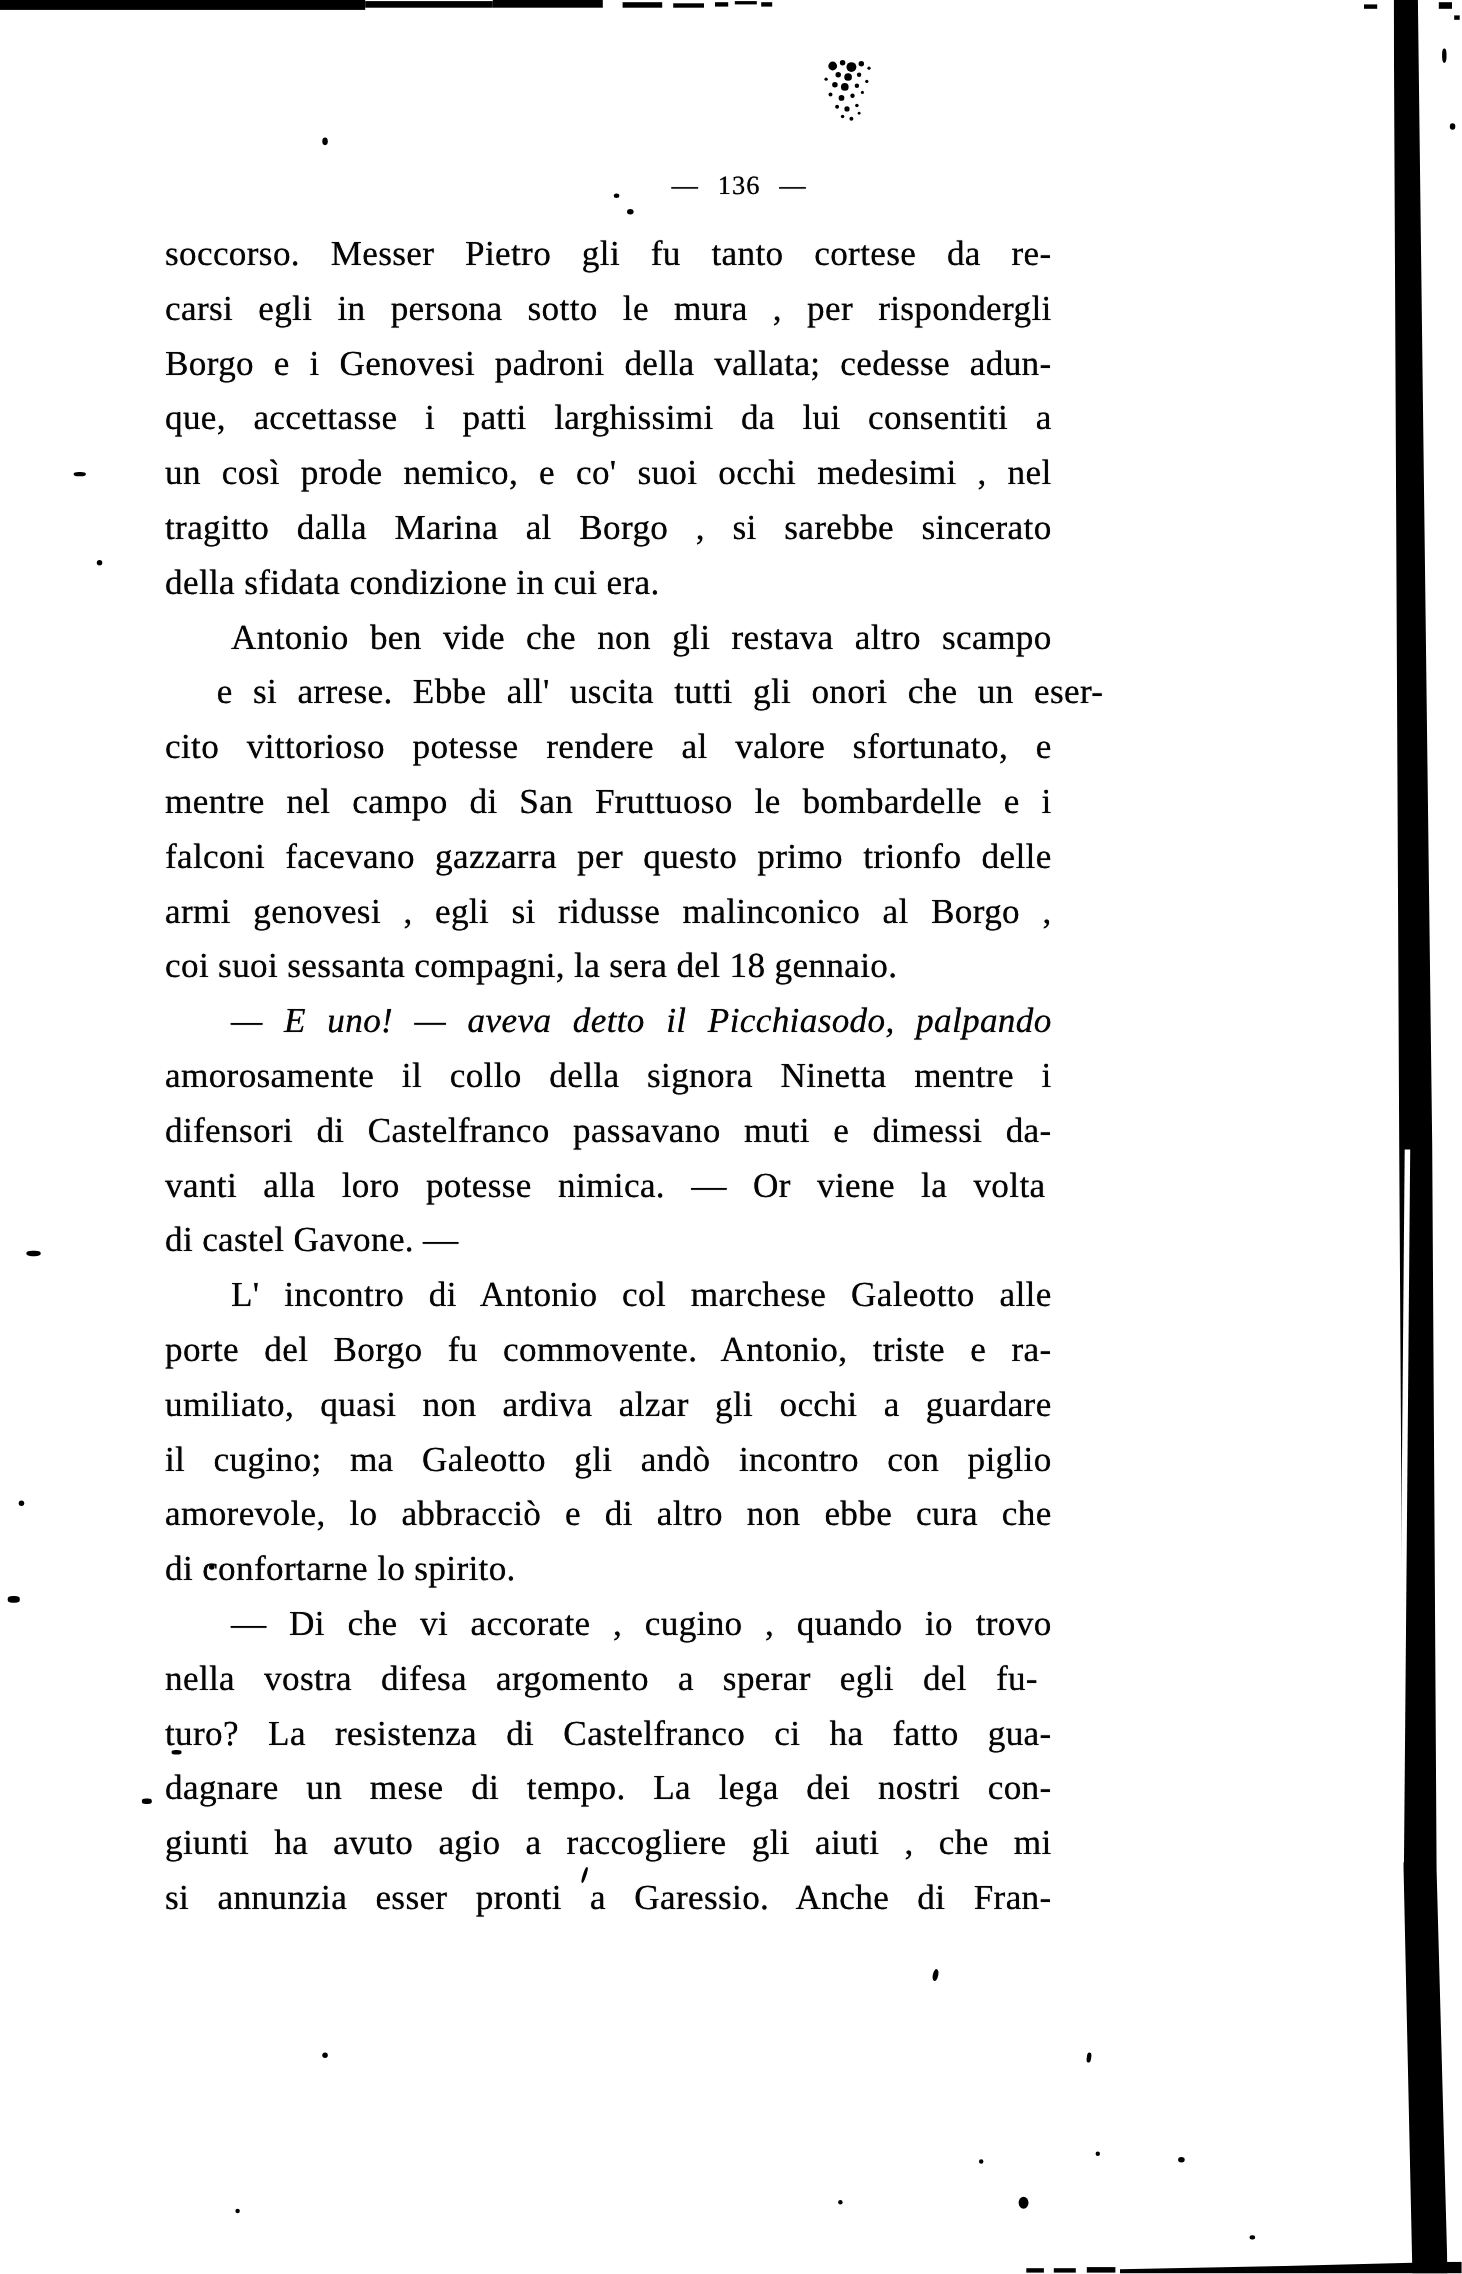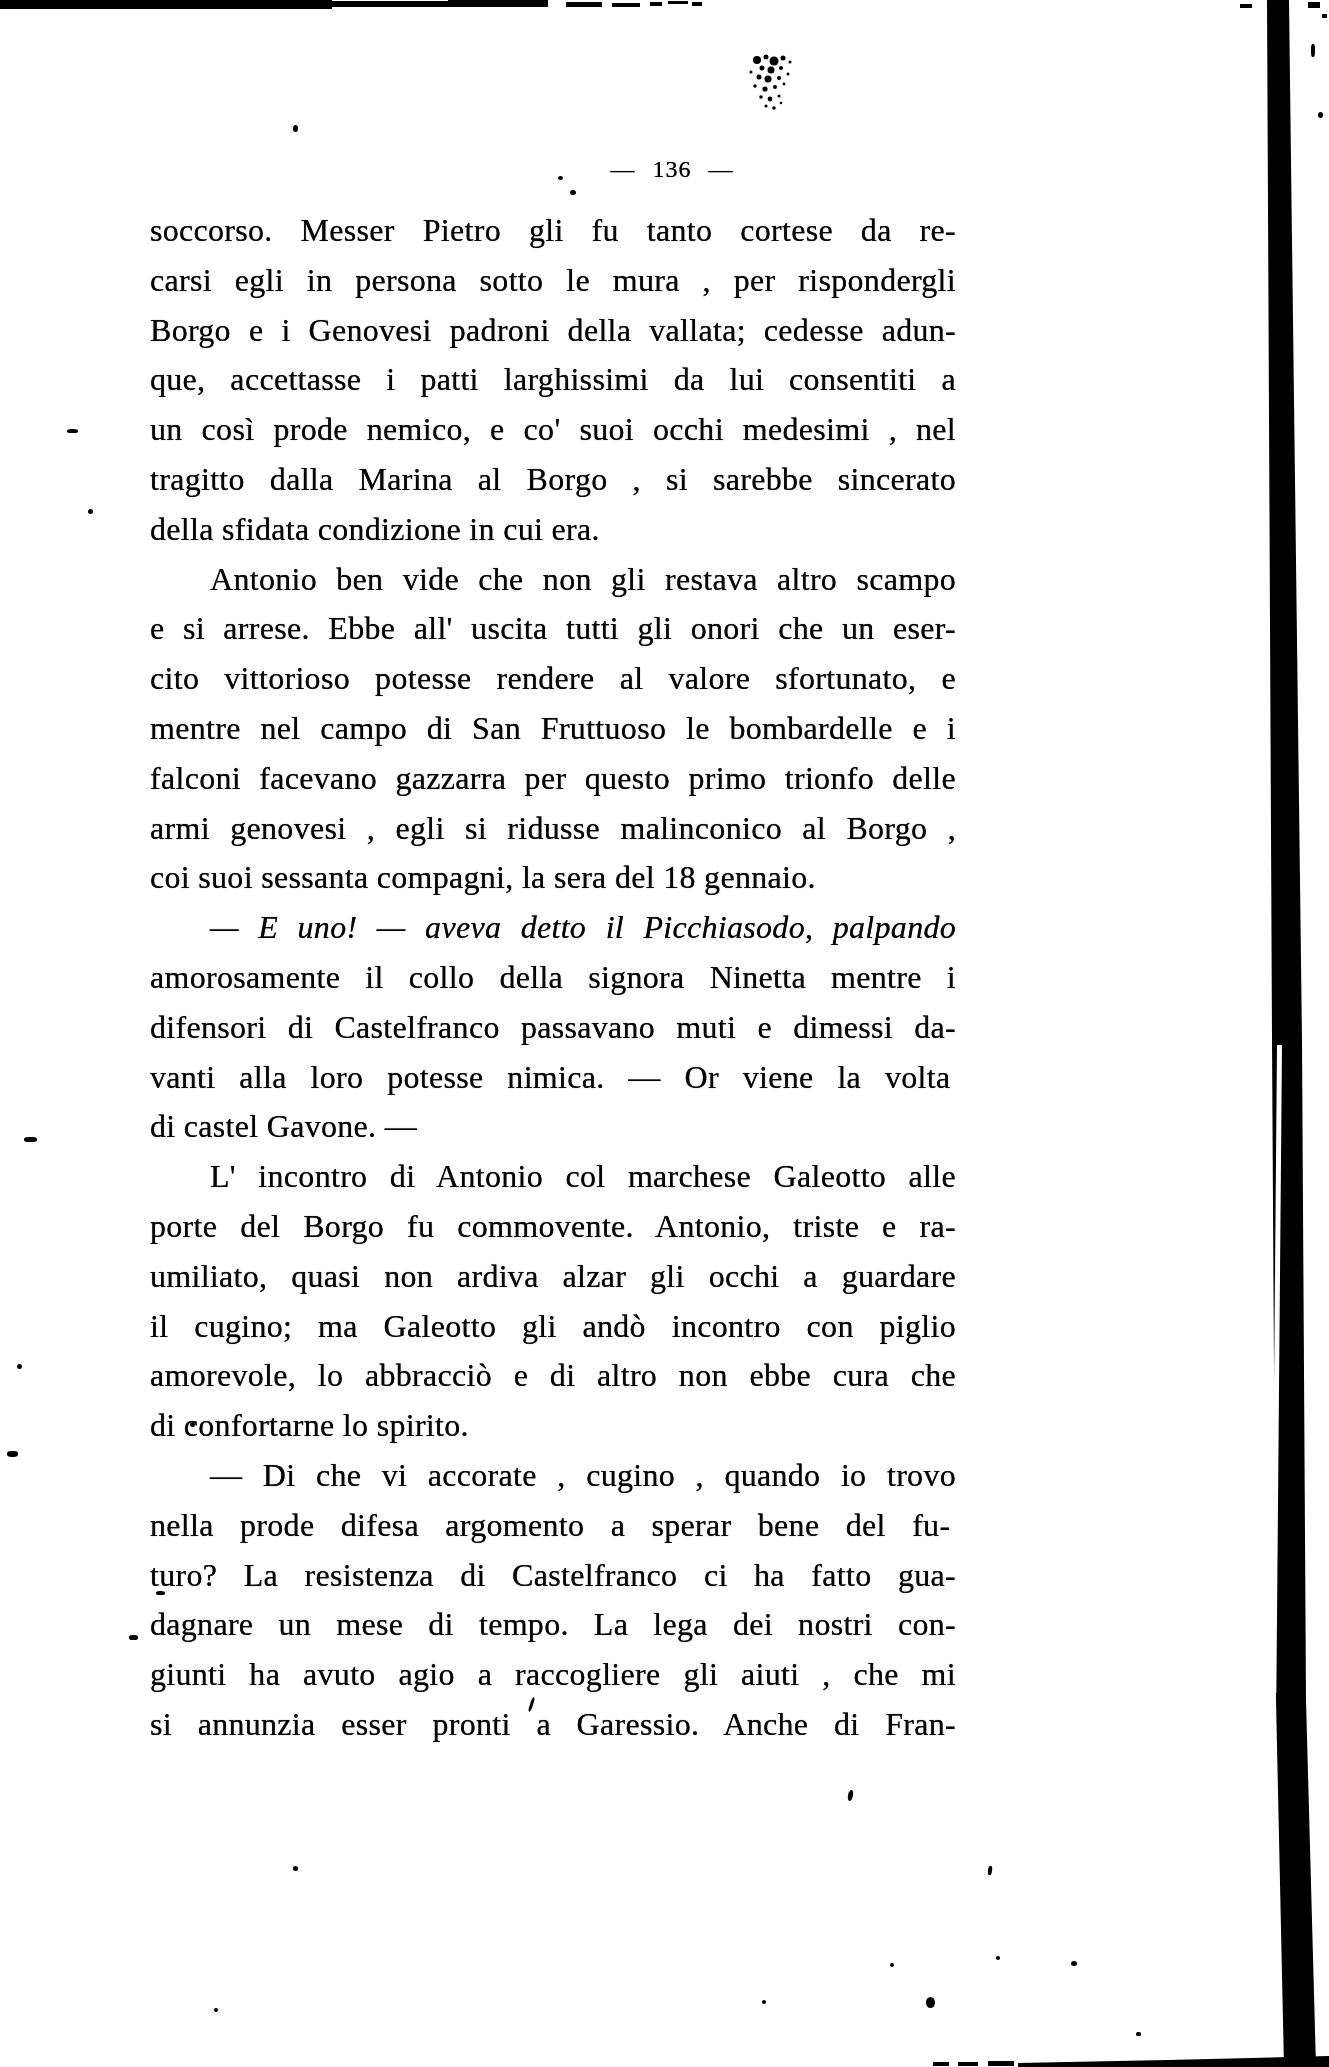--- a/index.html
+++ b/index.html
@@ -102,21 +102,21 @@
         <div class="line"><span class="txt" style="word-spacing: 19.6387px;">soccorso. Messer Pietro gli fu tanto cortese da re-</span></div>
         <div class="line"><span class="txt" style="word-spacing: 14.5556px;">carsi egli in persona sotto le mura , per rispondergli</span></div>
         <div class="line"><span class="txt" style="word-spacing: 9.67969px;">Borgo e i Genovesi padroni della vallata; cedesse adun-</span></div>
         <div class="line"><span class="txt" style="word-spacing: 16.6719px;">que, accettasse i patti larghissimi da lui consentiti a</span></div>
         <div class="line"><span class="txt" style="word-spacing: 10.7172px;">un così prode nemico, e co' suoi occhi medesimi , nel</span></div>
         <div class="line"><span class="txt" style="word-spacing: 16.75px;">tragitto dalla Marina al Borgo , si sarebbe sincerato</span></div>
         <div class="line last"><span class="txt" style="word-spacing: 0px;">della sfidata condizione in cui era.</span></div>
       </div>
       <div class="para">
         <div class="line indent"><span class="txt" style="word-spacing: 10.9902px;">Antonio ben vide che non gli restava altro scampo</span></div>
-        <div class="line"><span class="txt" style="word-spacing: 10.1548px;">e si arrese. Ebbe all' uscita tutti gli onori che un eser-</span></div>
+        <div class="line"><span class="txt" style="word-spacing: 10.1548px; margin-left: 47px;">e si arrese. Ebbe all' uscita tutti gli onori che un eser-</span></div>
         <div class="line"><span class="txt" style="word-spacing: 16.817px;">cito vittorioso potesse rendere al valore sfortunato, e</span></div>
         <div class="line"><span class="txt" style="word-spacing: 11.4948px;">mentre nel campo di San Fruttuoso le bombardelle e i</span></div>
         <div class="line"><span class="txt" style="word-spacing: 10.0603px;">falconi facevano gazzarra per questo primo trionfo delle</span></div>
         <div class="line"><span class="txt" style="word-spacing: 12.0816px;">armi genovesi , egli si ridusse malinconico al Borgo ,</span></div>
         <div class="line last"><span class="txt" style="word-spacing: 0px;">coi suoi sessanta compagni, la sera del 18 gennaio.</span></div>
       </div>
       <div class="para">
         <div class="line indent"><span class="txt" style="word-spacing: 11.1719px; font-style: italic;">— E uno! — aveva detto il Picchiasodo, palpando</span></div>
         <div class="line"><span class="txt" style="word-spacing: 16.817px;">amorosamente il collo della signora Ninetta mentre i</span></div>
         <div class="line"><span class="txt" style="word-spacing: 12.9174px;">difensori di Castelfranco passavano muti e dimessi da-</span></div>
@@ -126,21 +126,21 @@
       <div class="para">
         <div class="line indent"><span class="txt" style="word-spacing: 14.1496px;">L' incontro di Antonio col marchese Galeotto alle</span></div>
         <div class="line"><span class="txt" style="word-spacing: 14.6699px;">porte del Borgo fu commovente. Antonio, triste e ra-</span></div>
         <div class="line"><span class="txt" style="word-spacing: 15.5723px;">umiliato, quasi non ardiva alzar gli occhi a guardare</span></div>
         <div class="line"><span class="txt" style="word-spacing: 17.5176px;">il cugino; ma Galeotto gli andò incontro con piglio</span></div>
         <div class="line"><span class="txt" style="word-spacing: 13.3872px;">amorevole, lo abbracciò e di altro non ebbe cura che</span></div>
         <div class="line last"><span class="txt" style="word-spacing: 0px;">di confortarne lo spirito.</span></div>
       </div>
       <div class="para">
         <div class="line indent"><span class="txt" style="word-spacing: 12.2297px;">— Di che vi accorate , cugino , quando io trovo</span></div>
-        <div class="line"><span class="txt" style="word-spacing: 18.0547px;">nella prode difesa argomento a sperar bene del fu-</span></div>
+        <div class="line"><span class="txt" style="word-spacing: 18.0547px;">nella vostra difesa argomento a sperar egli del fu-</span></div>
         <div class="line"><span class="txt" style="word-spacing: 18.168px;">turo? La resistenza di Castelfranco ci ha fatto gua-</span></div>
         <div class="line"><span class="txt" style="word-spacing: 16.8351px;">dagnare un mese di tempo. La lega dei nostri con-</span></div>
         <div class="line"><span class="txt" style="word-spacing: 14.5875px;">giunti ha avuto agio a raccogliere gli aiuti , che mi</span></div>
         <div class="line last"><span class="txt" style="word-spacing: 17.4141px;">si annunzia esser pronti a Garessio. Anche di Fran-</span></div>
       </div>
     </div>
 
   <div class="edge-right"></div>
   <div class="bar-streak"></div>
   <div class="edge-bottom-solid"></div>

